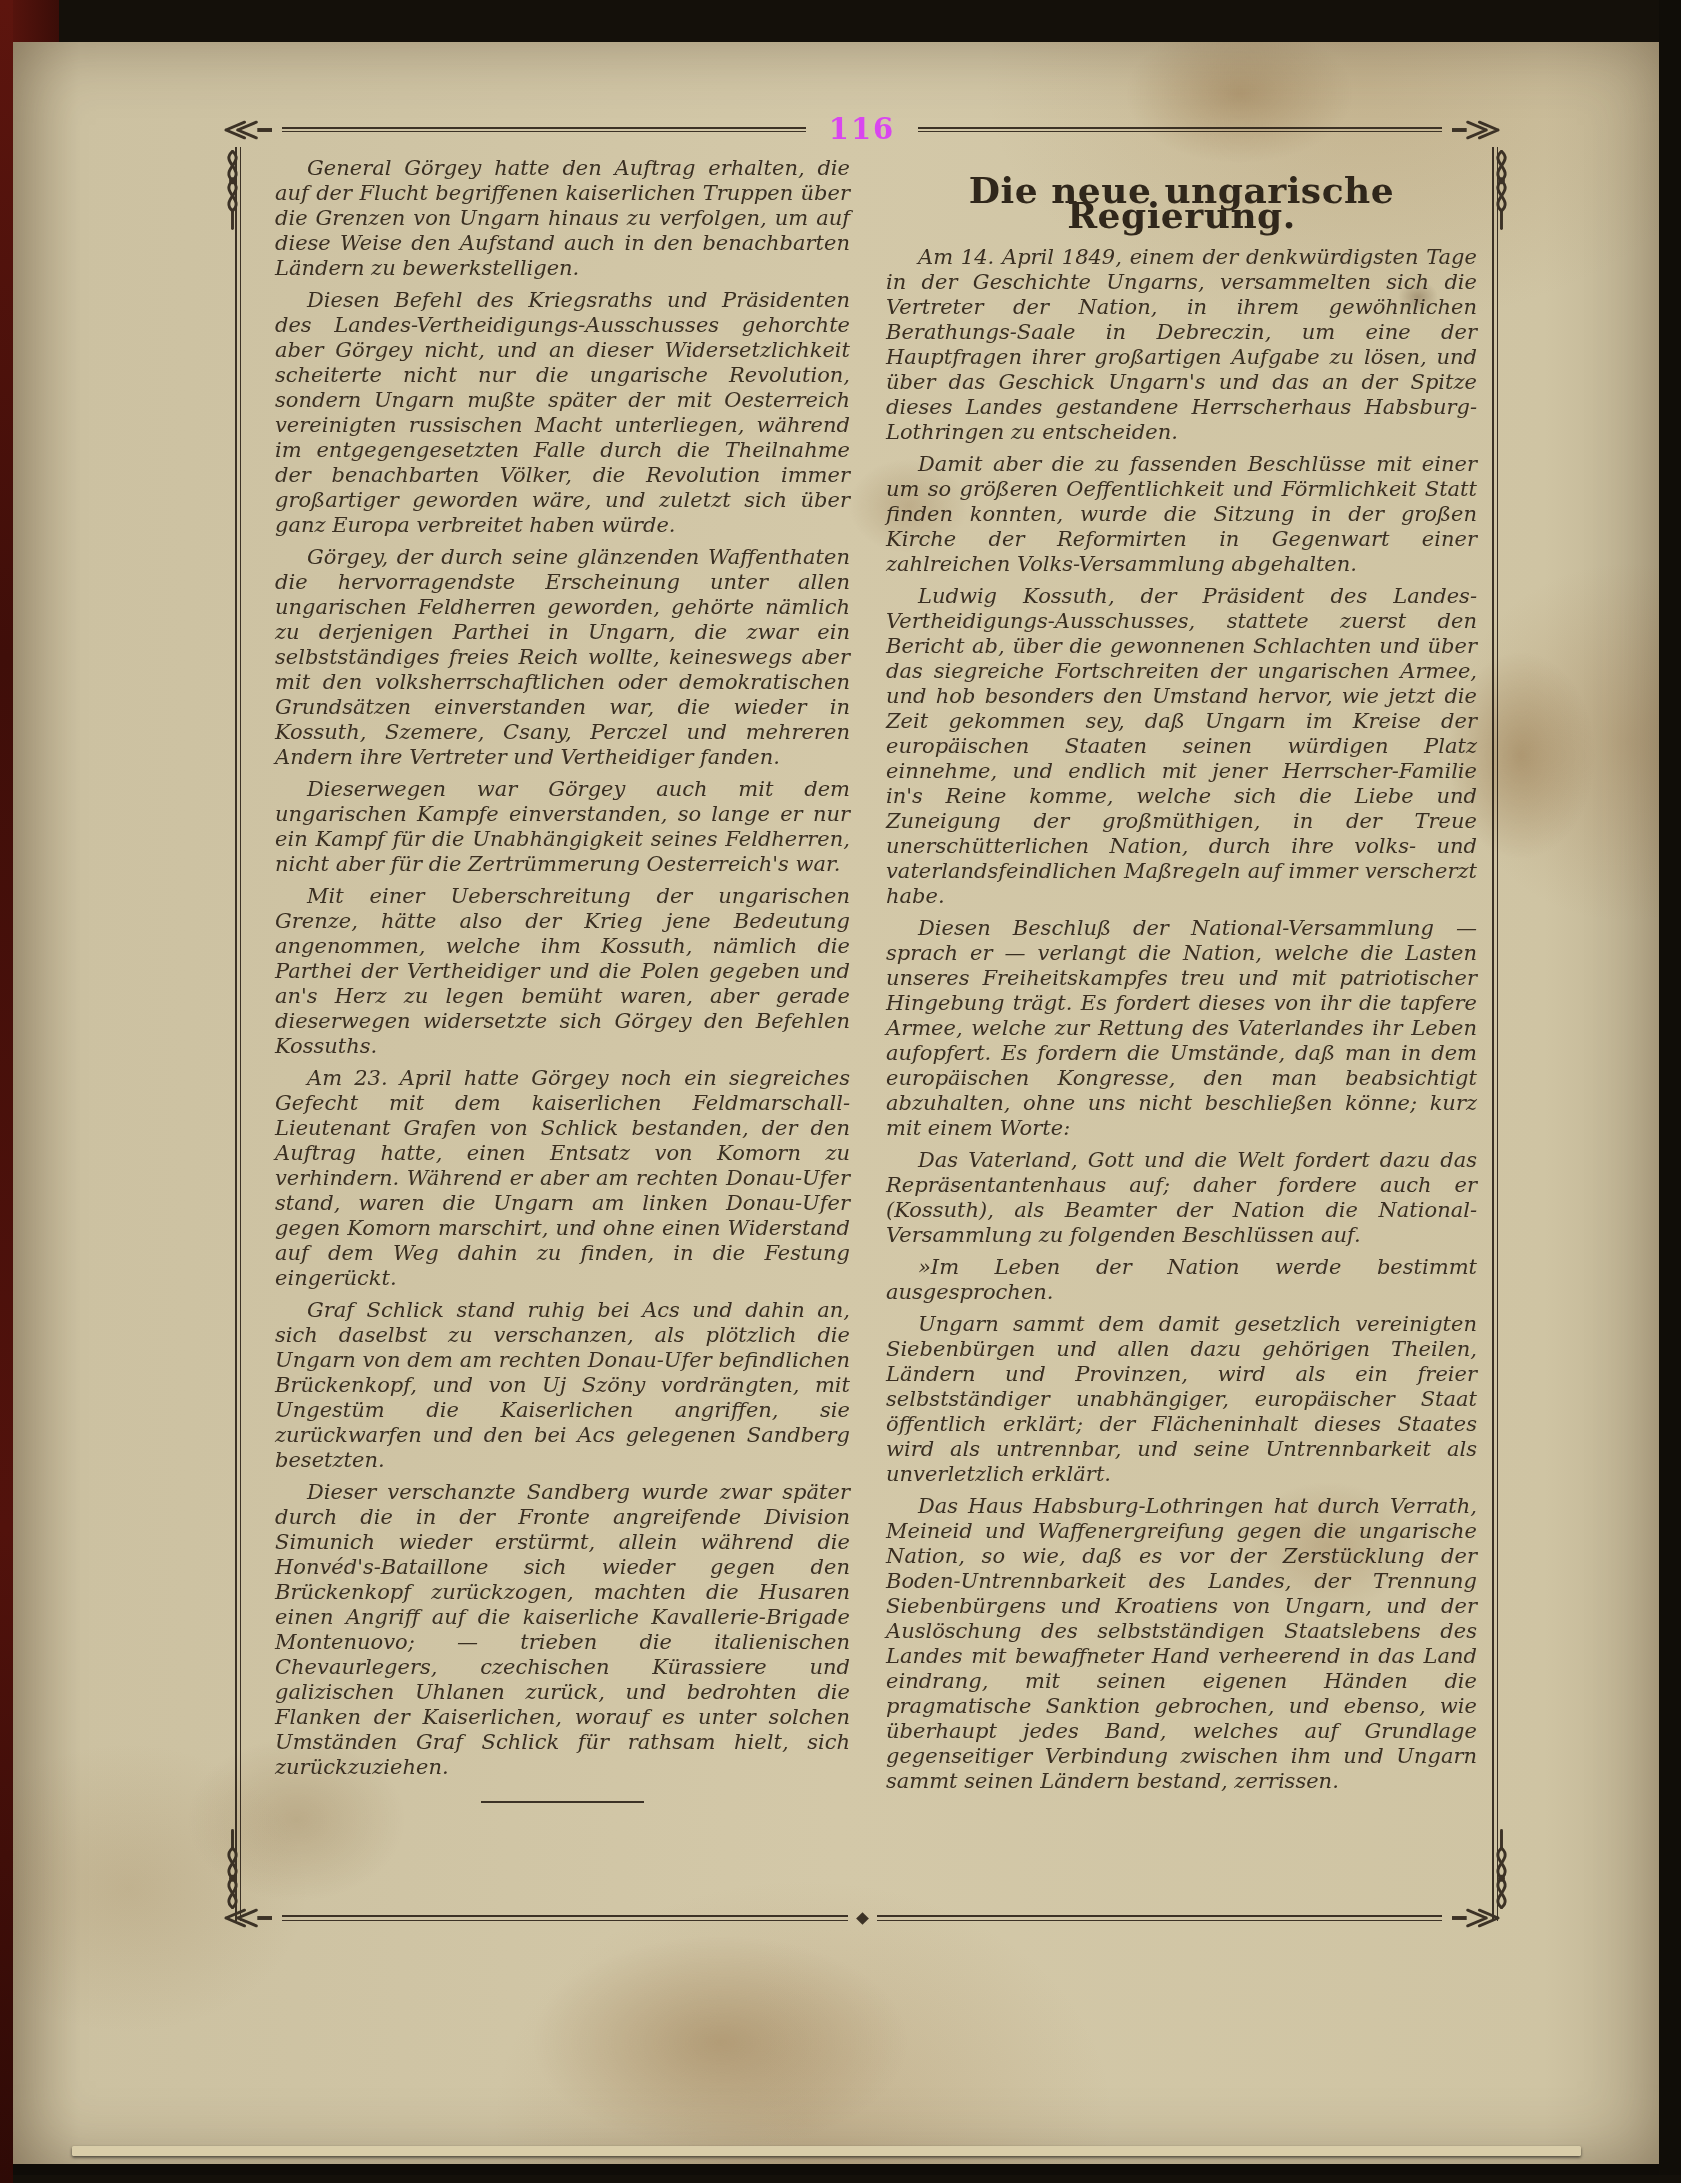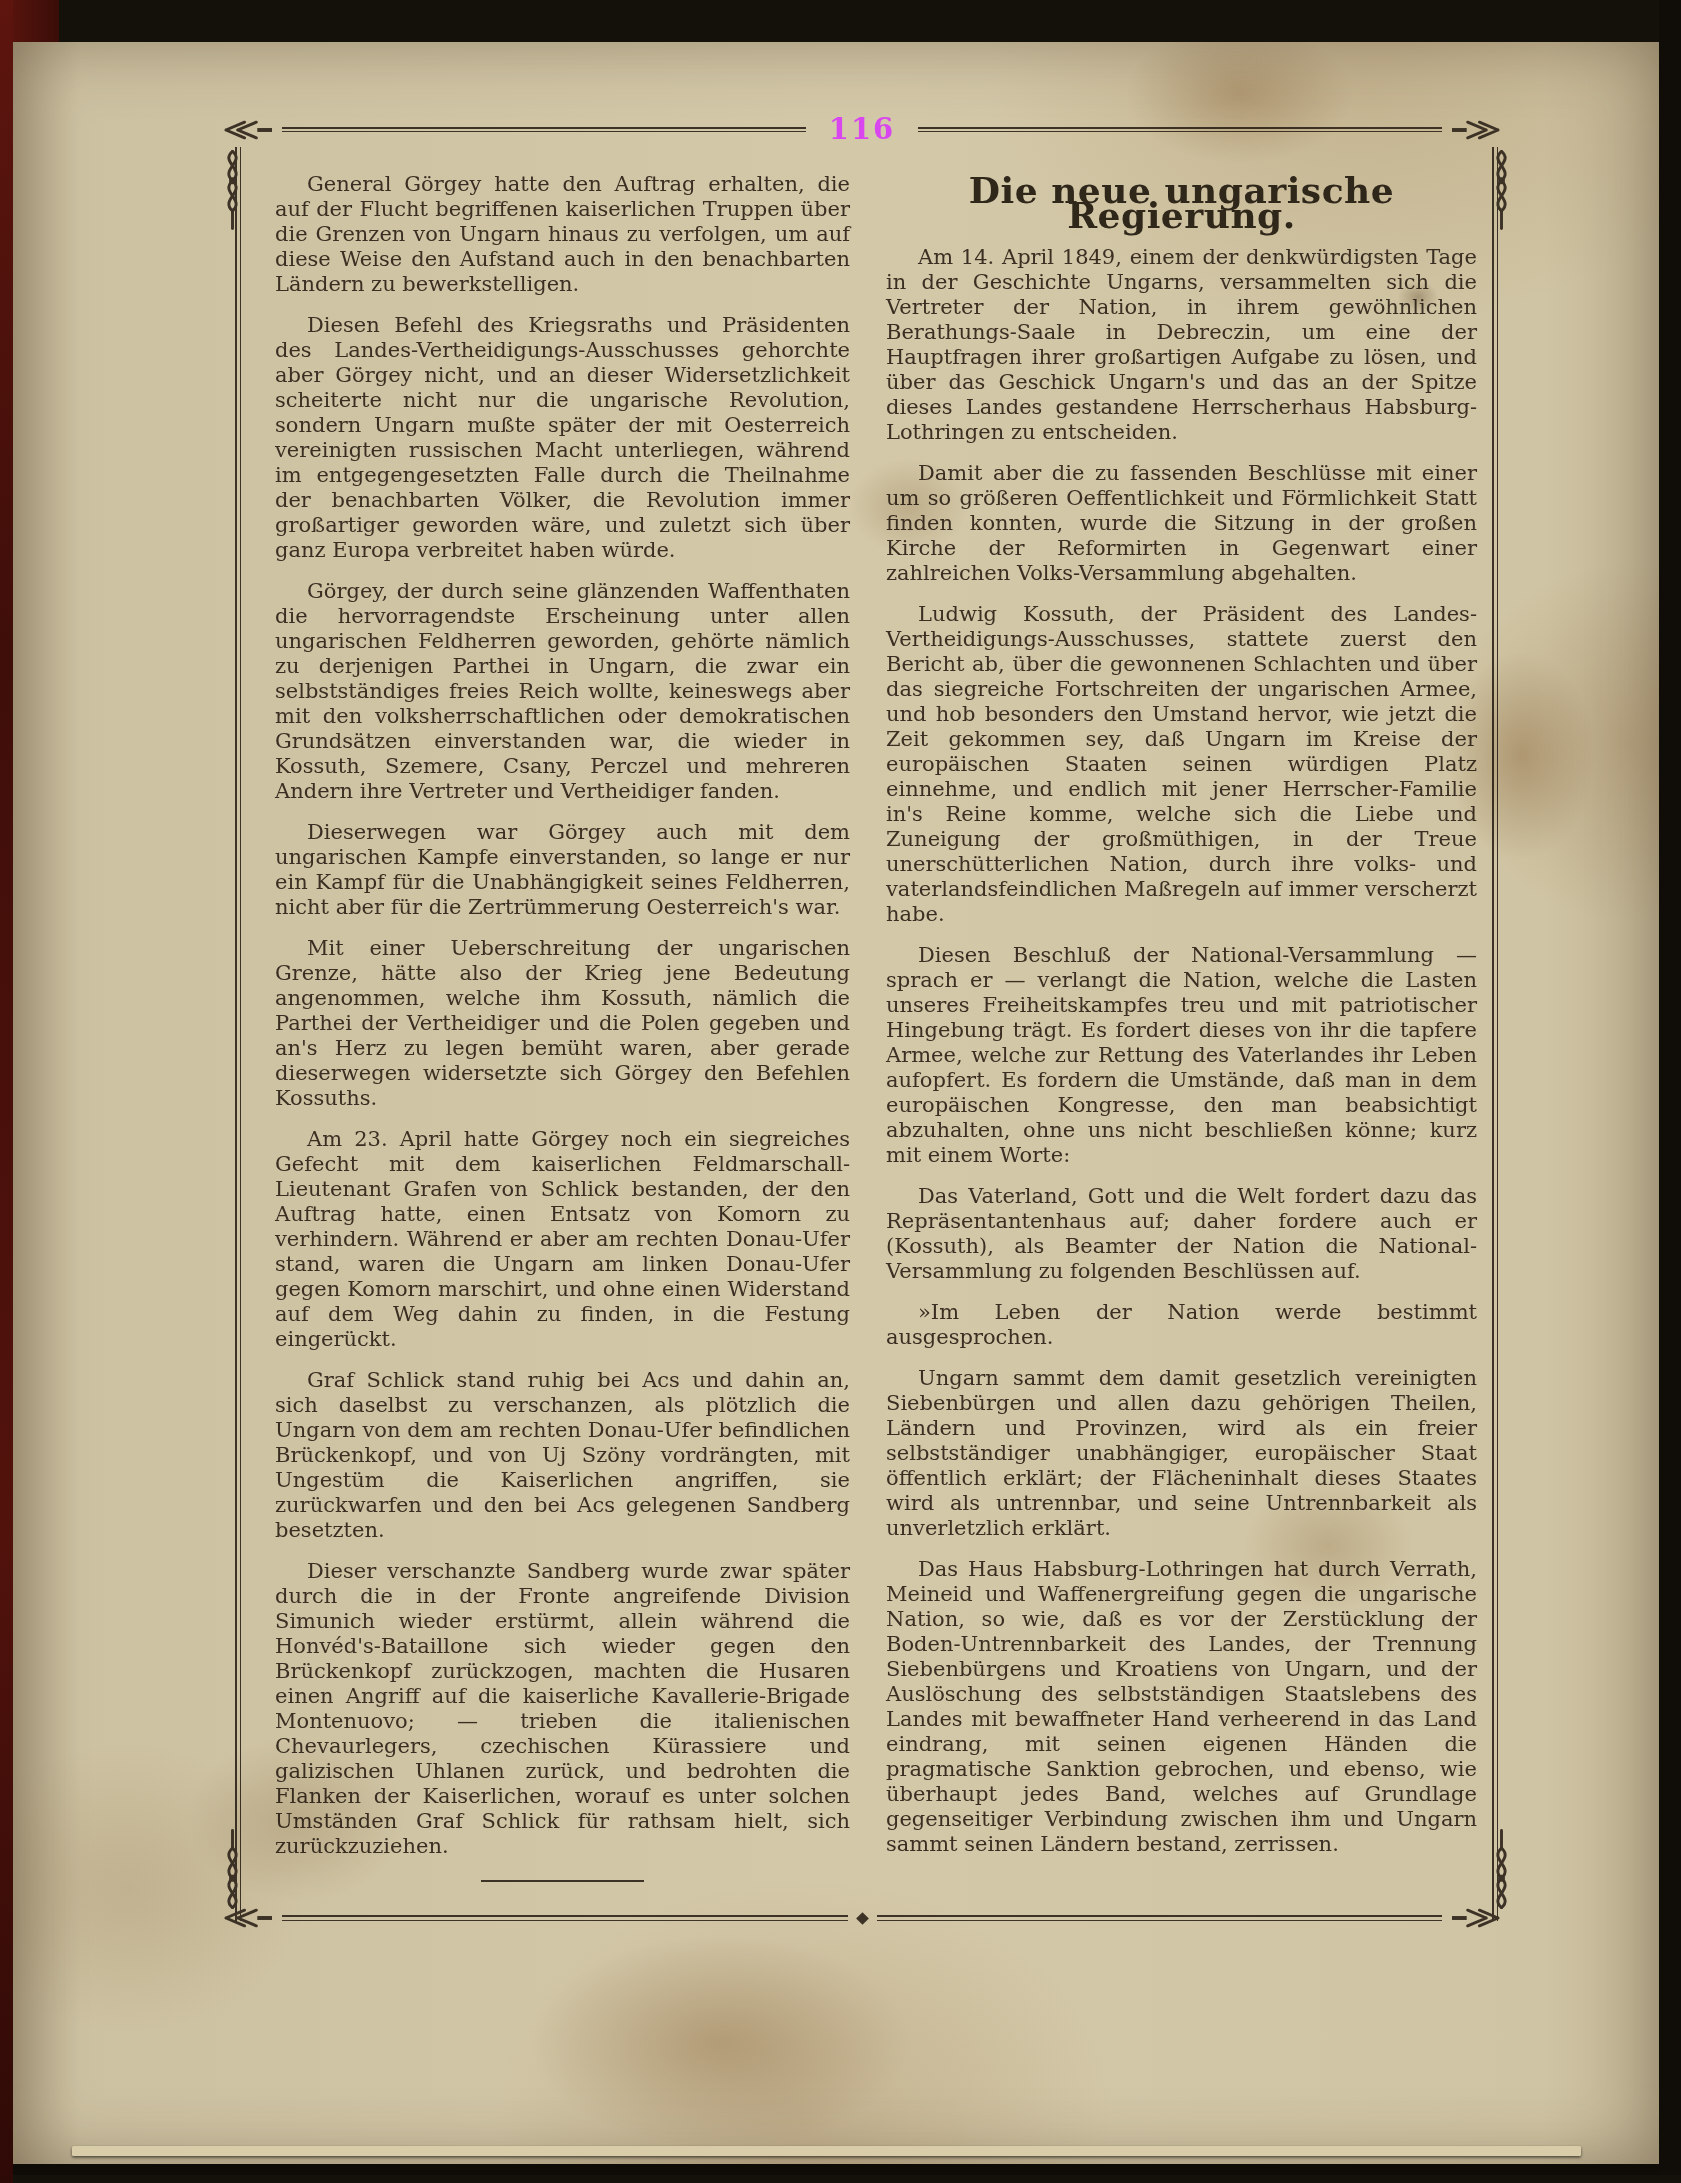--- a/index.html
+++ b/index.html
@@ -112,21 +112,21 @@
     position: absolute;
     top: 156px;
     color: #3a2f22;
     font-size: 21px;
     line-height: 25px;
     text-align: justify;
     z-index: 2;
   }
   .col.left  { left: 275px;  width: 575px; }
   .col.right { left: 886px; width: 591px; }
-  .col p { margin: 16px 0 7px; text-indent: 32px; }
+  .col p { margin: 0 0 7px; text-indent: 32px; font-style: italic; }
   .col h2 {
     font-size: 36px;
     font-weight: bold;
     color: #30271b;
     text-align: center;
     text-indent: 0;
     margin: 22px 0 17px;
     letter-spacing: 0.5px;
   }
   .end-divider {

